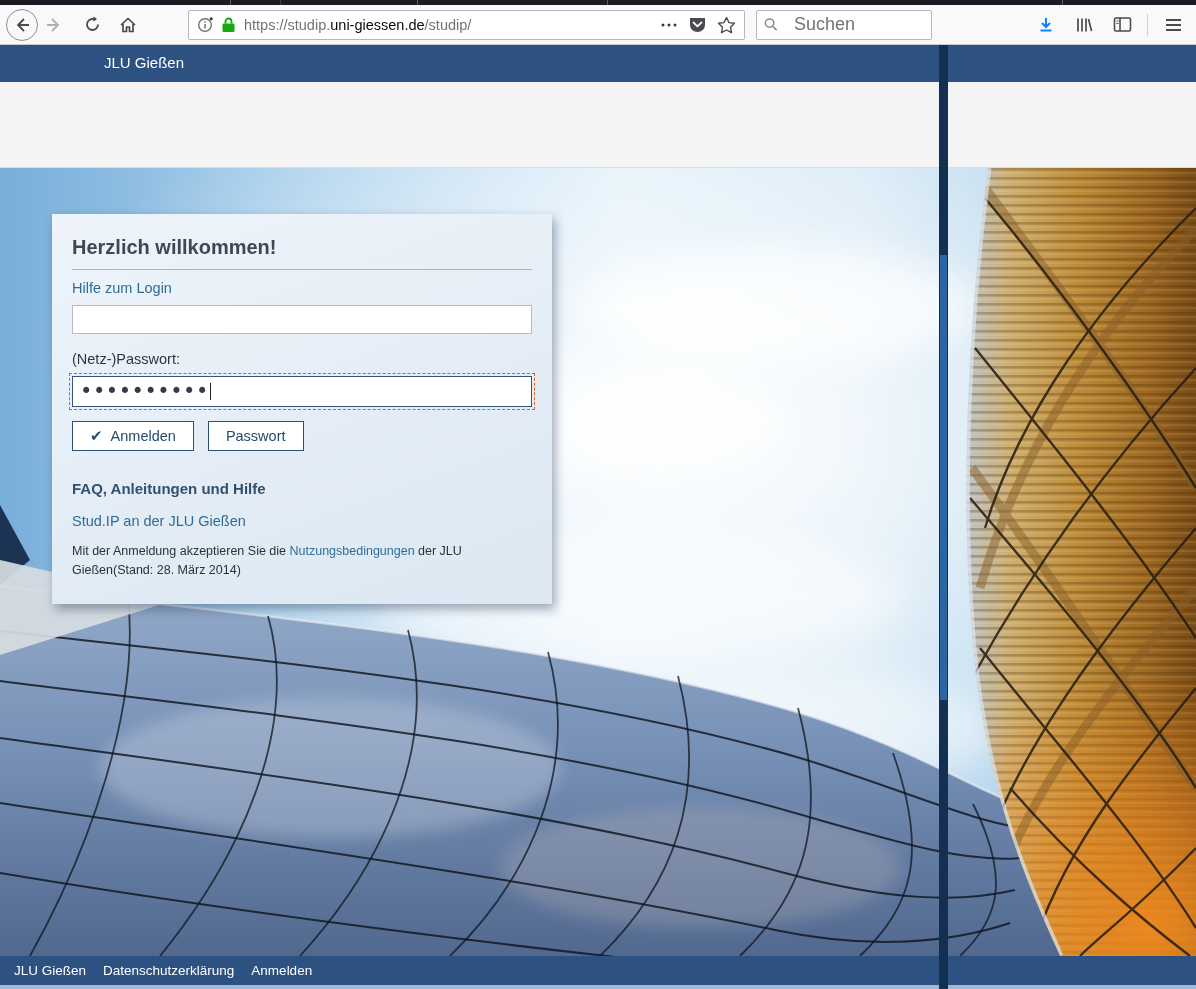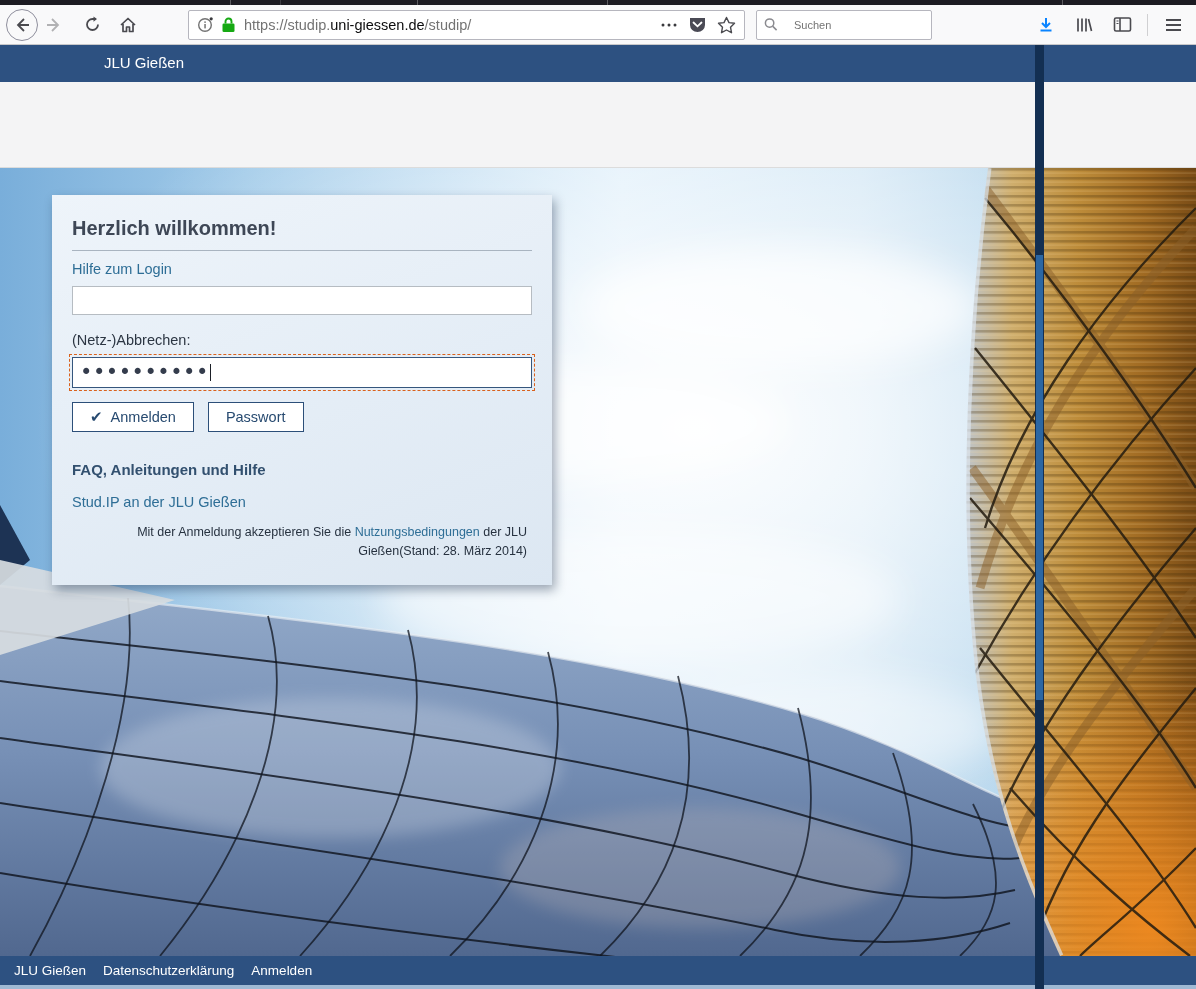--- a/index.html
+++ b/index.html
@@ -1,34 +1,34 @@
 <!DOCTYPE html>
 <html><head>
 <meta charset="utf-8">
 <style>
   * { margin:0; padding:0; box-sizing:border-box; }
   html,body { width:1196px; height:989px; overflow:hidden; font-family:"Liberation Sans",sans-serif; }
-  .stage { position:relative; width:1044px; height:989px; background:#fff; }
+  .stage { position:relative; width:948px; height:989px; background:#fff; }
 
   
   .tabstrip { position:absolute; top:0; left:0; width:1196px; height:5px; background:#1c1b22; }
   .tabstrip .sep { position:absolute; top:0; width:1px; height:5px; background:rgba(255,255,255,.28); }
   .toolbar { position:absolute; top:5px; left:0; width:1196px; height:40px; background:#f9f9fa;
              border-bottom:1px solid #c8c8ca; display:flex; align-items:center; }
   .navbtn { width:32px; height:32px; display:flex; align-items:center; justify-content:center; flex:0 0 auto; }
   .backcircle { width:32px; height:32px; border:1px solid #8f8f9d; border-radius:50%exte; border-radius:50%;
                 display:flex; align-items:center; justify-content:center; background:#f9f9fa; margin-left:6px; }
   .urlbar { margin-left:44px; width:557px; height:30px; background:#fff; border:1px solid #b6b6be; border-radius:2px;
             display:flex; align-items:center; padding:0 8px; }
   .urltext { font-size:14.5px; color:#737373; margin-left:8px; white-space:nowrap; flex:1 1 auto; overflow:hidden; }
   .urltext .domain { color:#0c0c0d; }
   .urlbar .pageactions { display:flex; align-items:center; gap:10px; }
   .searchbox { margin-left:11px; width:176px; height:30px; background:#fff; border:1px solid #b6b6be; border-radius:2px;
                display:flex; align-items:center; padding:0 7px; }
-  .searchbox input { border:none; outline:none; width:130px; font-size:11px; color:#0c0c0d; margin-left:16px;
+  .searchbox input { border:none; outline:none; width:130px; font-size:18px; color:#0c0c0d; margin-left:16px;
                      font-family:"Liberation Sans",sans-serif; background:transparent; }
   .searchbox input::placeholder { color:#737373; }
   .tool-icons { display:flex; align-items:center; margin-left:auto; margin-right:8px; gap:8px; }
   .tbtn { width:30px; height:30px; display:flex; align-items:center; justify-content:center; border-radius:2px; }
   .vsep { width:1px; height:22px; background:#d0d0d2; margin:0 2px; }
 
   
   .jlu-bar { position:absolute; top:45px; left:0; width:1196px; height:37px; background:#2d5181; }
   .jlu-bar span { position:absolute; left:104px; top:9px; color:#fff; font-size:15px; }
   .site-header { position:absolute; top:82px; left:0; width:1196px; height:86px; background:#f4f4f5;
@@ -38,41 +38,41 @@
   .logo-text { position:absolute; left:0; bottom:6px; font-weight:bold; color:#3d414b; font-size:34px;
                letter-spacing:-1px; font-family:"Liberation Sans",sans-serif; }
   .logo-text .dot { color:#c1272d; }
   .logo-swirl { position:absolute; right:-14px; top:-8px; }
 
   
   .content { position:absolute; top:168px; left:0; width:1196px; height:788px; overflow:hidden; }
   .content svg.bg { position:absolute; top:0; left:0; }
 
   
-  .card { position:absolute; left:52px; top:27px; width:500px; height:390px;
+  .card { position:absolute; left:52px; top:46px; width:500px; height:390px;
           background:linear-gradient(160deg,#eef4fa 0%,#e4edf6 55%,#dce7f2 100%);
           box-shadow:3px 5px 10px rgba(20,40,70,.4); padding:18px 20px; }
   .card h1 { font-size:20px; color:#3e4756; margin:4px 0 10px 0; }
   .card .divider { border-top:1px solid #a9b4c0; margin-bottom:9px; }
   a.steel { color:#2e6e96; text-decoration:none; font-size:14.5px; cursor:pointer; }
   .field-label { font-size:14.5px; color:#2c3643; margin-top:13px; }
   .txt-input { margin-top:8px; width:460px; height:29px; background:#fff; border:1px solid #b6bcc2;
                font-size:14px; padding:0 6px; font-family:"Liberation Sans",sans-serif; outline:none; }
   .pwd-input { margin-top:9px; width:460px; height:31px; background:#fff; border:1px solid #35567d;
                outline:1px dashed #d9611c; outline-offset:2px; display:flex; align-items:center; padding:0 7px; }
   .pwd-dots { font-family:"DejaVu Sans",sans-serif; font-size:21px; letter-spacing:.5px; color:#343c4c; line-height:29px; }
   .caret { display:inline-block; width:1.5px; height:17px; background:#1b1f27; margin-left:1px; vertical-align:-2px; }
   .btn-row { margin-top:14px; display:flex; gap:14px; }
   .btn { height:30px; background:#fff; border:1px solid #2c4f79; color:#274a70; font-size:14.5px;
          padding:0 17px; display:flex; align-items:center; gap:8px; cursor:pointer;
          font-family:"Liberation Sans",sans-serif; }
   .btn .check { font-size:15px; color:#274a70; }
   .faq { margin-top:29px; font-size:15px; font-weight:bold; color:#32506f; text-decoration:none; display:block; }
   .studip-link { display:block; margin-top:16px; font-size:15px; }
-  .terms { margin-top:13px; font-size:12.5px; line-height:1.55; color:#273240; width:455px;text-align:right; }
+  .terms { margin-top:13px; font-size:12.5px; line-height:1.55; color:#273240; width:455px; }
   .terms a { color:#2e6e96; text-decoration:none; }
 
   
   .footer { position:absolute; top:956px; left:0; width:1196px; height:29px; background:#2d5181;
             display:flex; align-items:center; padding-left:14px; gap:17px; }
   .footer a { color:#fff; font-size:13.5px; text-decoration:none; }
   .bottom-strip { position:absolute; top:985px; left:0; width:1196px; height:4px; background:#9fb9d4; }
 
   
   .scrollbar { position:absolute; right:0; top:45px; width:9px; height:944px; background:#132f52; z-index:60; }
@@ -311,21 +311,21 @@
 
         <path d="M988,0 C968,150 958,340 975,500 C990,630 1025,710 1060,788" stroke="#dde6ee" stroke-width="7" fill="none" opacity=".7"></path>
       </g>
     </svg>
 
     <div class="card">
       <h1>Herzlich willkommen!</h1>
       <div class="divider"></div>
       <a class="steel">Hilfe zum Login</a>
       <input class="txt-input" type="text" value="" style="">
-      <div class="field-label" style="margin-top:17px">(Netz-)Abbrechen:</div>
+      <div class="field-label" style="margin-top:17px">(Netz-)Passwort:</div>
       <div class="pwd-input">
         <span class="pwd-dots">••••••••••</span>
           <span class="caret"></span>
       </div>
       <div class="btn-row">
         <button class="btn">
           <span class="check">✔</span>
           <span>Anmelden</span>
         </button>
         <button class="btn">

